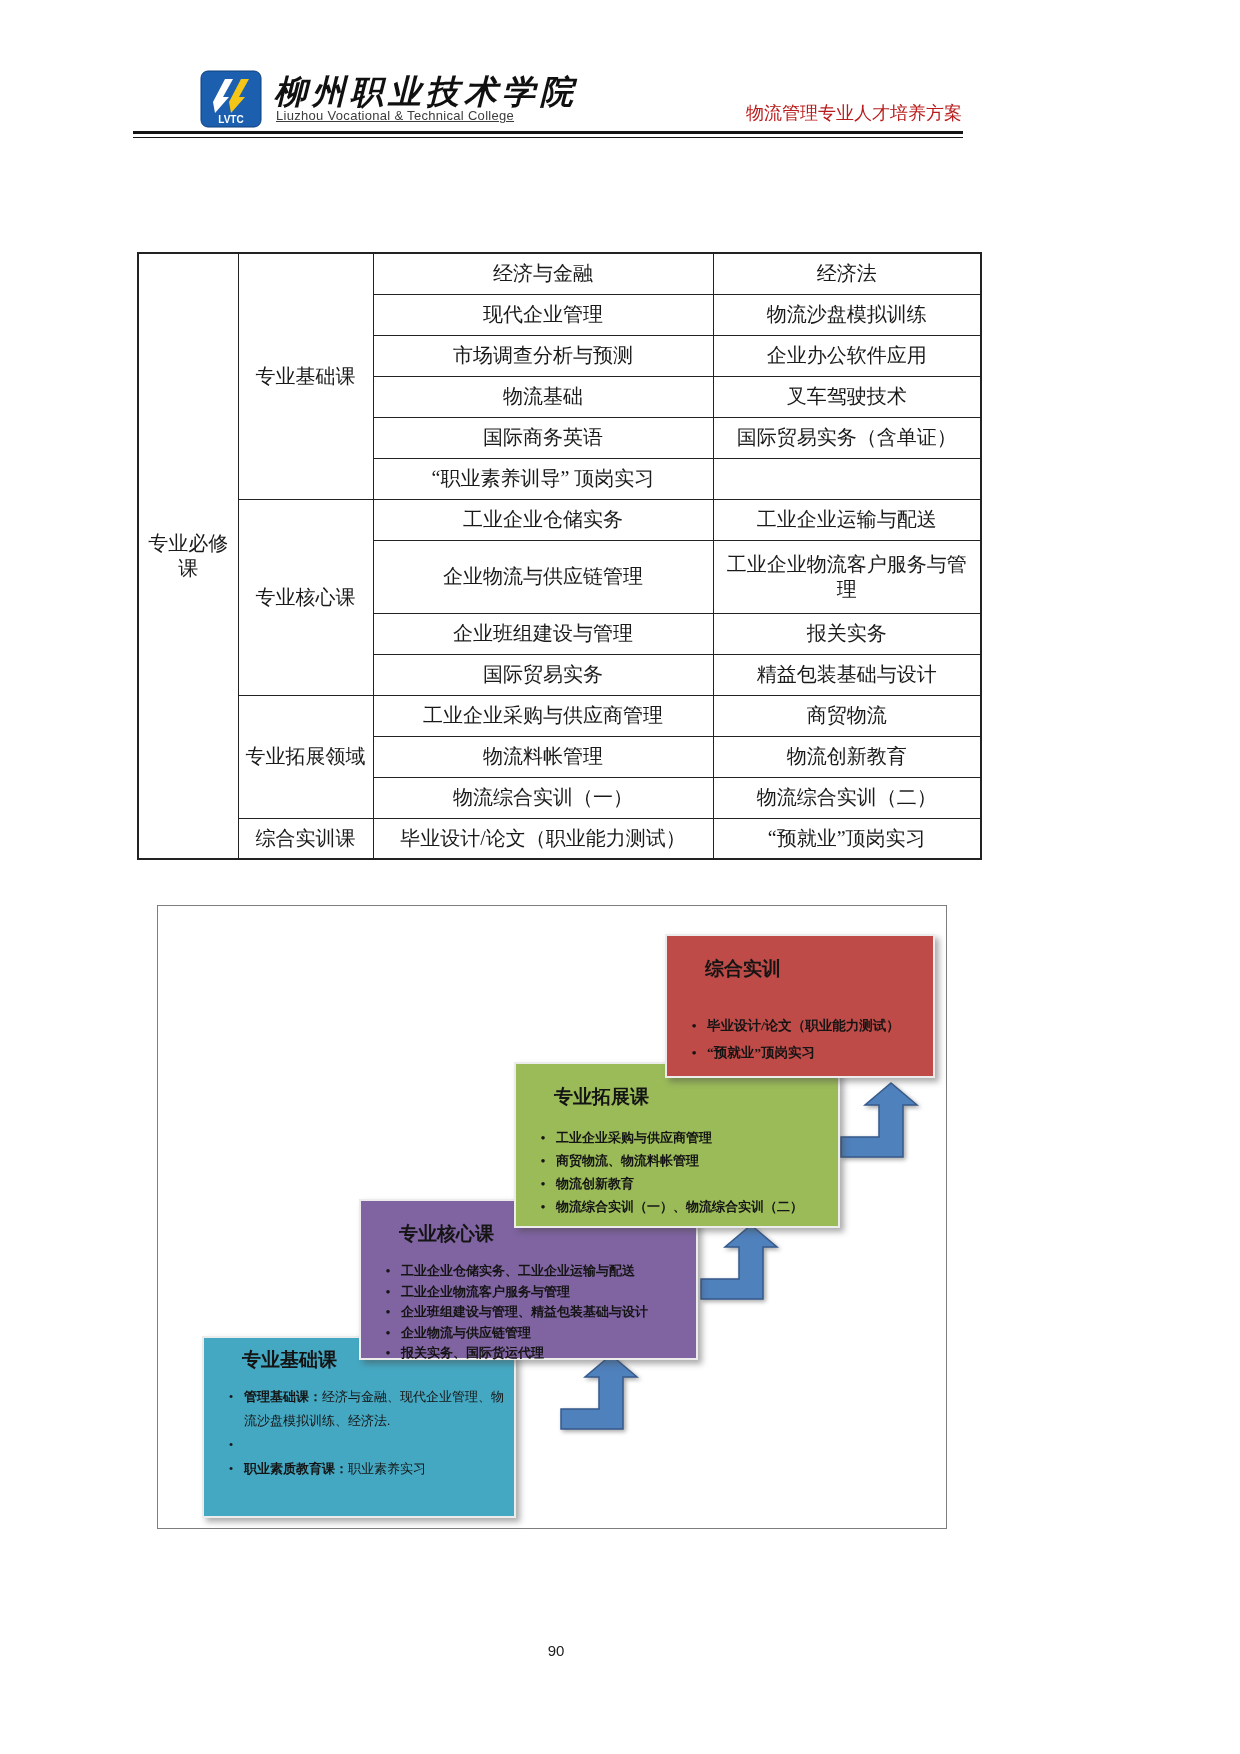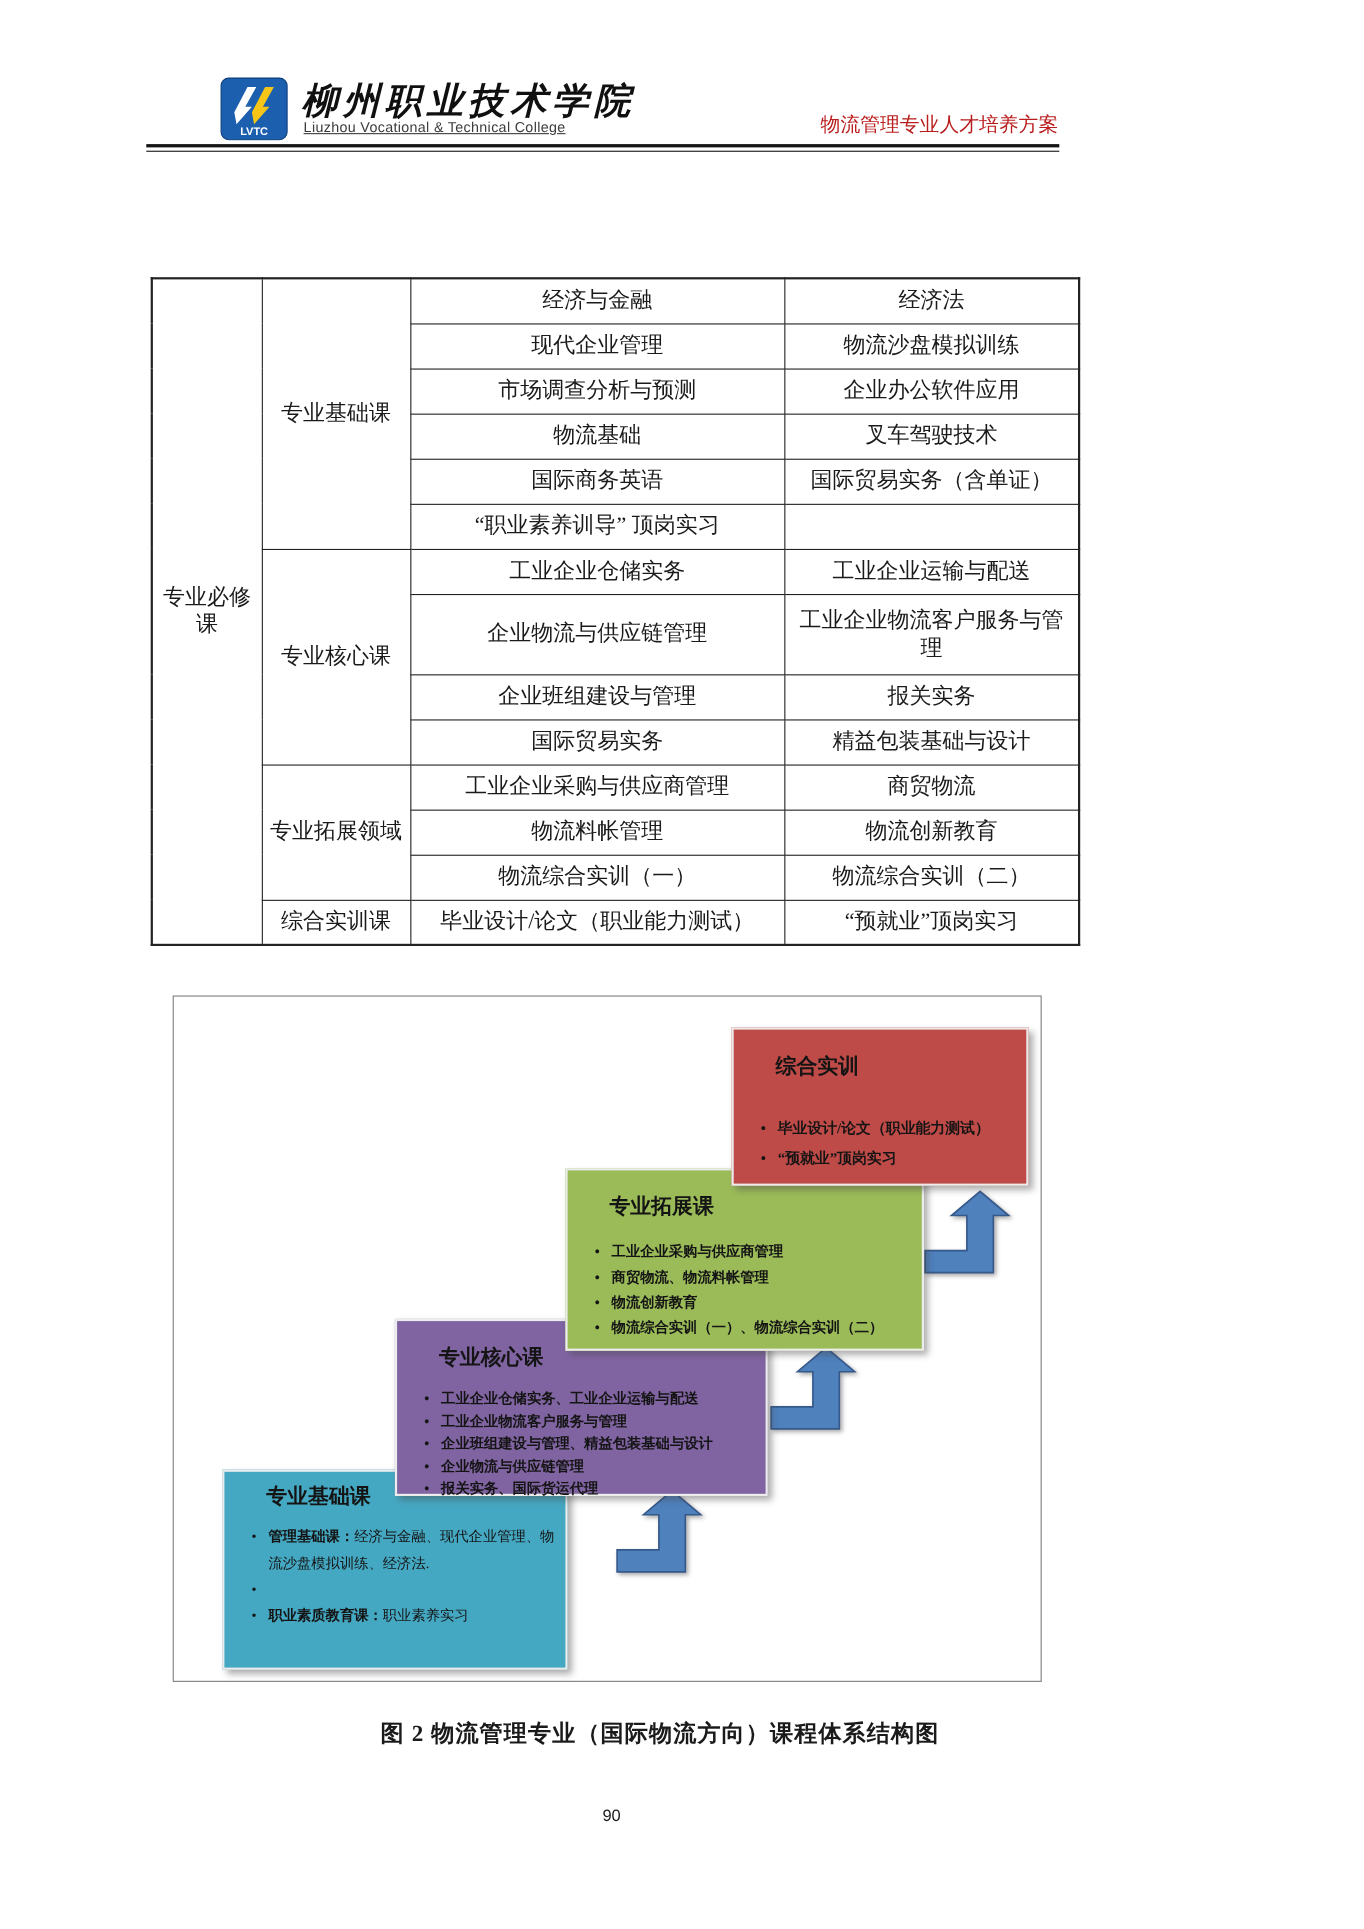--- a/index.html
+++ b/index.html
@@ -236,17 +236,16 @@
       <polygon points="2,56 40,56 40,24 26,24 52,2 78,24 64,24 64,76 2,76" fill="#4f81bd" stroke="#36598c" stroke-width="1.5"></polygon>
     </svg>
     <svg class="arrow arrow-2" width="92" height="78" viewBox="0 0 92 78">
       <polygon points="2,56 40,56 40,24 26,24 52,2 78,24 64,24 64,76 2,76" fill="#4f81bd" stroke="#36598c" stroke-width="1.5"></polygon>
     </svg>
     <svg class="arrow arrow-3" width="92" height="78" viewBox="0 0 92 78">
       <polygon points="2,56 40,56 40,24 26,24 52,2 78,24 64,24 64,76 2,76" fill="#4f81bd" stroke="#36598c" stroke-width="1.5"></polygon>
     </svg>
   </div>
 
-  <div class="fig-caption">图 2 物流管理专业（国际物流方向）课程体系结构图</div>
 
   <div class="page-num">90</div>
 
 </div>
 
 </body></html>

